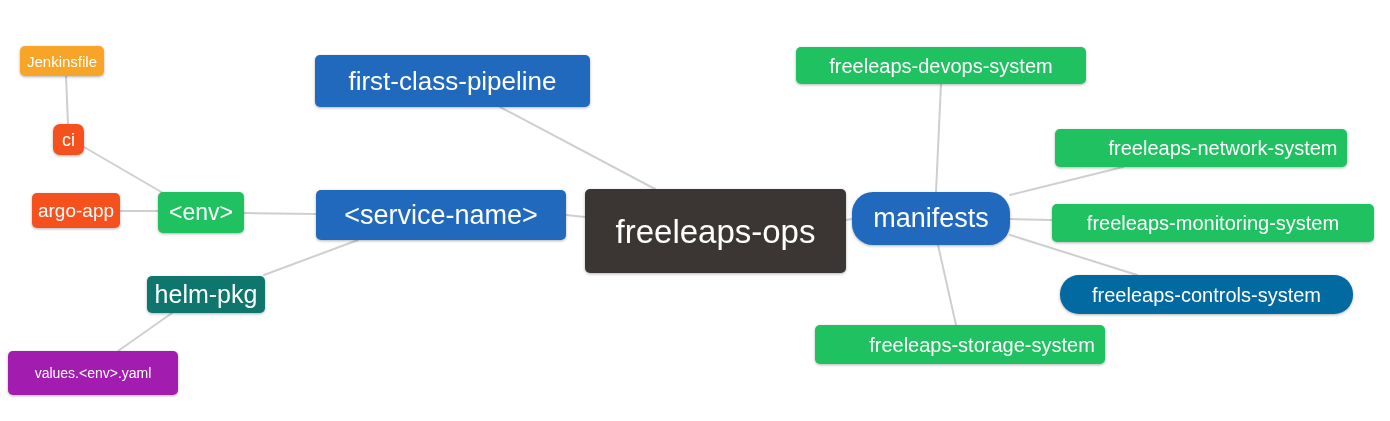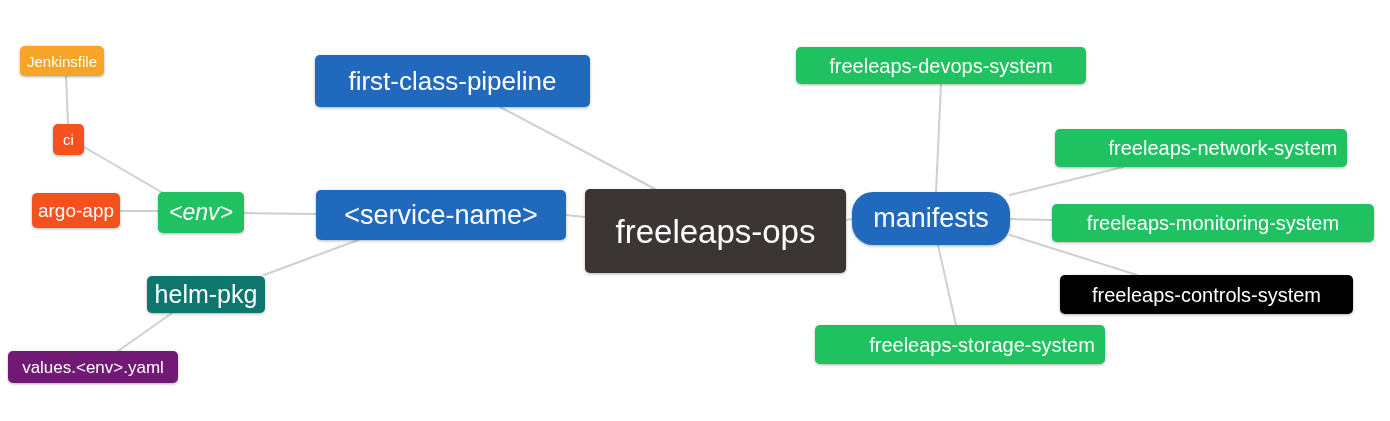--- a/index.html
+++ b/index.html
@@ -53,28 +53,28 @@
       <line x1="566" y1="197" x2="585" y2="199" stroke="#cfcfcf" stroke-width="2" stroke-linecap="round"></line>
       <line x1="846" y1="202" x2="852" y2="201" stroke="#cfcfcf" stroke-width="2" stroke-linecap="round"></line>
       <line x1="936" y1="174" x2="941" y2="66" stroke="#cfcfcf" stroke-width="2" stroke-linecap="round"></line>
       <line x1="1010" y1="177" x2="1123" y2="149" stroke="#cfcfcf" stroke-width="2" stroke-linecap="round"></line>
       <line x1="1010" y1="201" x2="1052" y2="202" stroke="#cfcfcf" stroke-width="2" stroke-linecap="round"></line>
       <line x1="1010" y1="217" x2="1137" y2="257" stroke="#cfcfcf" stroke-width="2" stroke-linecap="round"></line>
       <line x1="938" y1="227" x2="956" y2="307" stroke="#cfcfcf" stroke-width="2" stroke-linecap="round"></line>
     </svg>
   <div id="nodes">
       <div class="node" style="left: 20px; top: 28px; width: 84px; height: 30px; background: rgb(247, 165, 40); font-size: 15px;">Jenkinsfile</div>
-      <div class="node" style="left: 53px; top: 106px; width: 31px; height: 31px; background: rgb(244, 81, 30); font-size: 15px;">ci</div>
+      <div class="node" style="left: 53px; top: 106px; width: 31px; height: 31px; background: rgb(244, 81, 30); font-size: 18px; border-radius: 7px;">ci</div>
       <div class="node" style="left: 32px; top: 175px; width: 88px; height: 35px; background: rgb(244, 81, 30); font-size: 19px;">argo-app</div>
-      <div class="node" style="left: 158px; top: 174px; width: 86px; height: 41px; background: rgb(32, 193, 96); font-size: 23px; font-style: italic;">&lt;env&gt;</div>
+      <div class="node" style="left: 158px; top: 174px; width: 86px; height: 41px; background: rgb(32, 193, 96); font-size: 23px;">&lt;env&gt;</div>
       <div class="node" style="left: 147px; top: 258px; width: 118px; height: 37px; background: #0f766e; font-size: 25px;">helm-pkg</div>
-      <div class="node" style="left: 8px; top: 333px; width: 170px; height: 32px; background: #701a75; font-size: 17px;">values.&lt;env&gt;.yaml</div>
+      <div class="node" style="left: 8px; top: 333px; width: 170px; height: 44px; background: #a21caf; font-size: 14px;">values.&lt;env&gt;.yaml</div>
       <div class="node" style="left: 316px; top: 172px; width: 250px; height: 50px; background: rgb(33, 105, 189); font-size: 27px;">&lt;service-name&gt;</div>
       <div class="node" style="left: 315px; top: 37px; width: 275px; height: 52px; background: rgb(33, 105, 189); font-size: 26px; text-align: center;">first-class-pipeline</div>
       <div class="node" style="left: 585px; top: 171px; width: 261px; height: 84px; background: rgb(59, 54, 51); font-size: 33px;">freeleaps-ops</div>
       <div class="node" style="left: 852px; top: 174px; width: 158px; height: 53px; background: rgb(33, 105, 189); font-size: 27px; border-radius: 21px;">manifests</div>
       <div class="node" style="left: 796px; top: 29px; width: 290px; height: 37px; background: rgb(32, 193, 96); font-size: 20px;">freeleaps-devops-system</div>
       <div class="node" style="left: 1055px; top: 111px; width: 292px; height: 38px; background: rgb(32, 193, 96); font-size: 20px; padding-left: 44px;">freeleaps-network-system</div>
       <div class="node" style="left: 1052px; top: 186px; width: 322px; height: 38px; background: rgb(32, 193, 96); font-size: 20px;">freeleaps-monitoring-system</div>
-      <div class="node" style="left: 1060px; top: 257px; width: 293px; height: 39px; background: #000000; font-size: 20px;">freeleaps-controls-system</div>
+      <div class="node" style="left: 1060px; top: 257px; width: 293px; height: 39px; background: #0369a1; font-size: 20px; border-radius: 19px;">freeleaps-controls-system</div>
       <div class="node" style="left: 815px; top: 307px; width: 290px; height: 39px; background: rgb(32, 193, 96); font-size: 20px; padding-left: 44px;">freeleaps-storage-system</div>
     </div>
 </div>
 
 </body></html>

